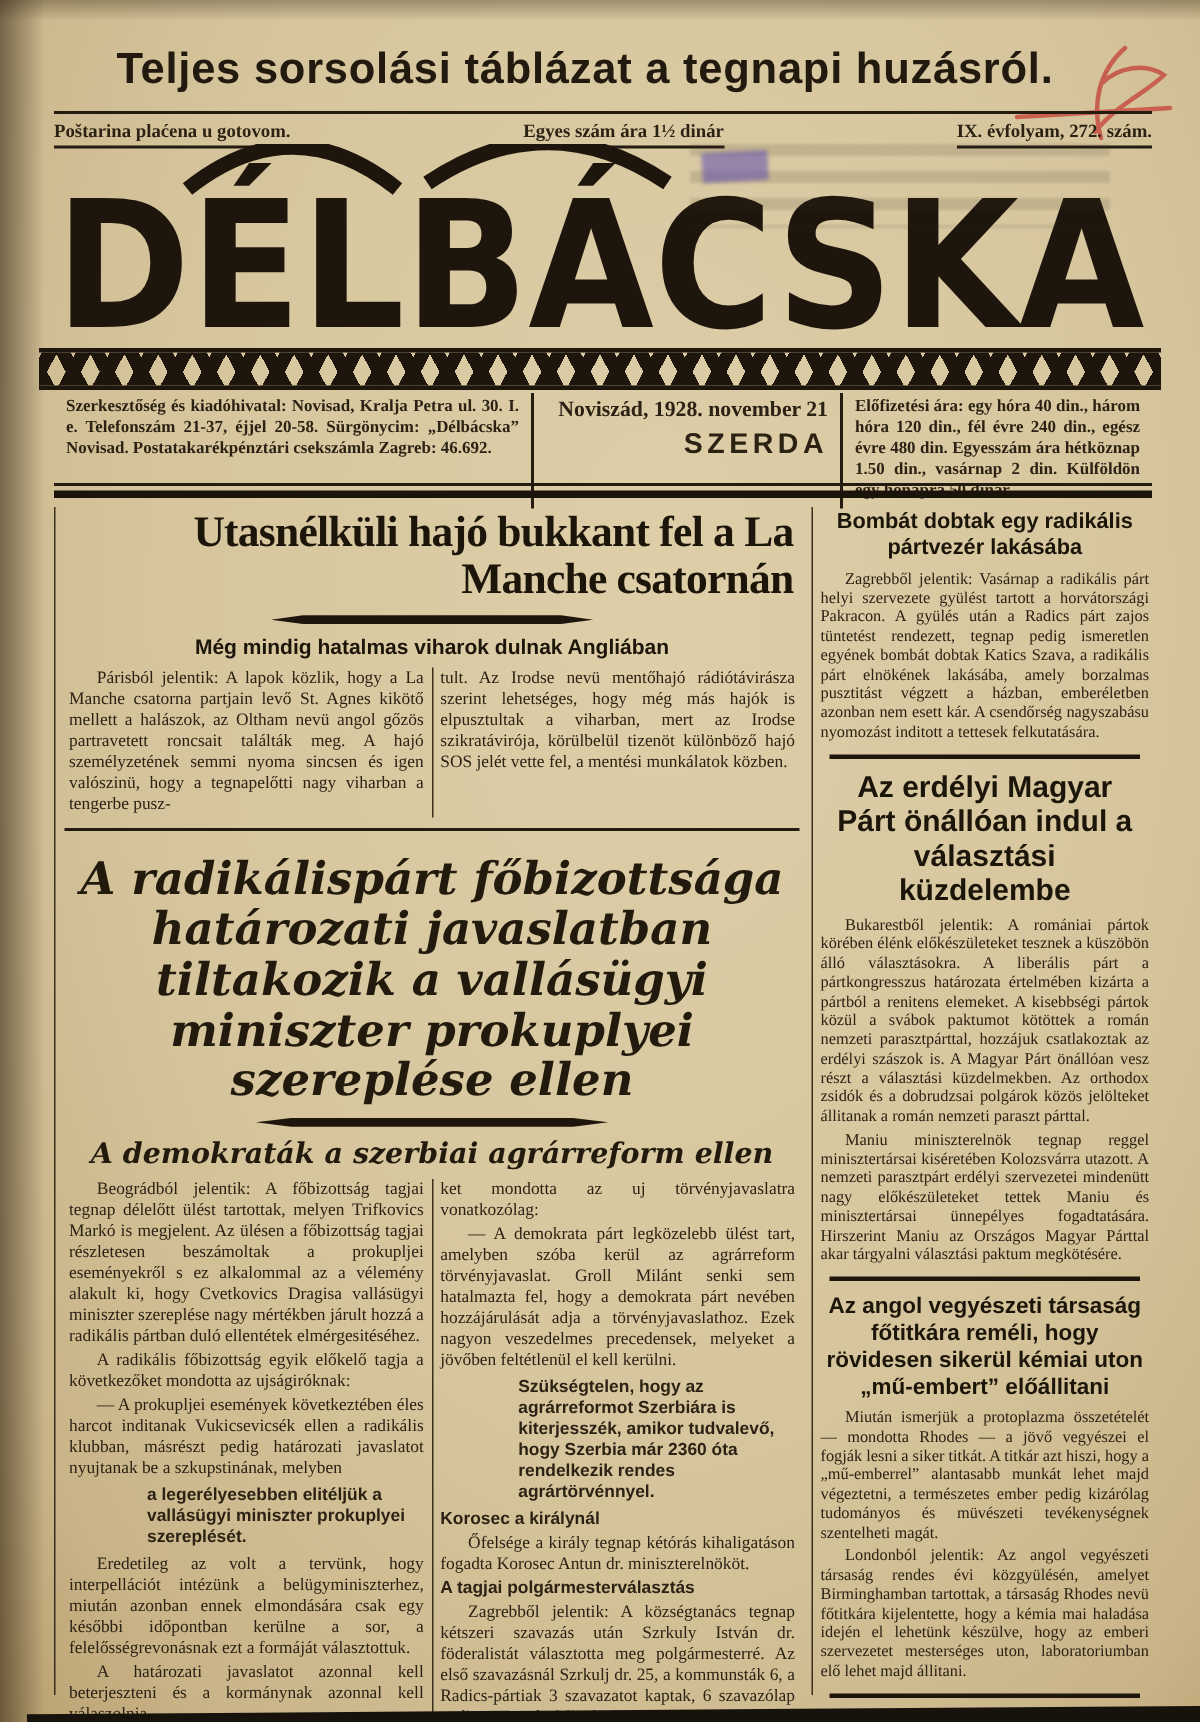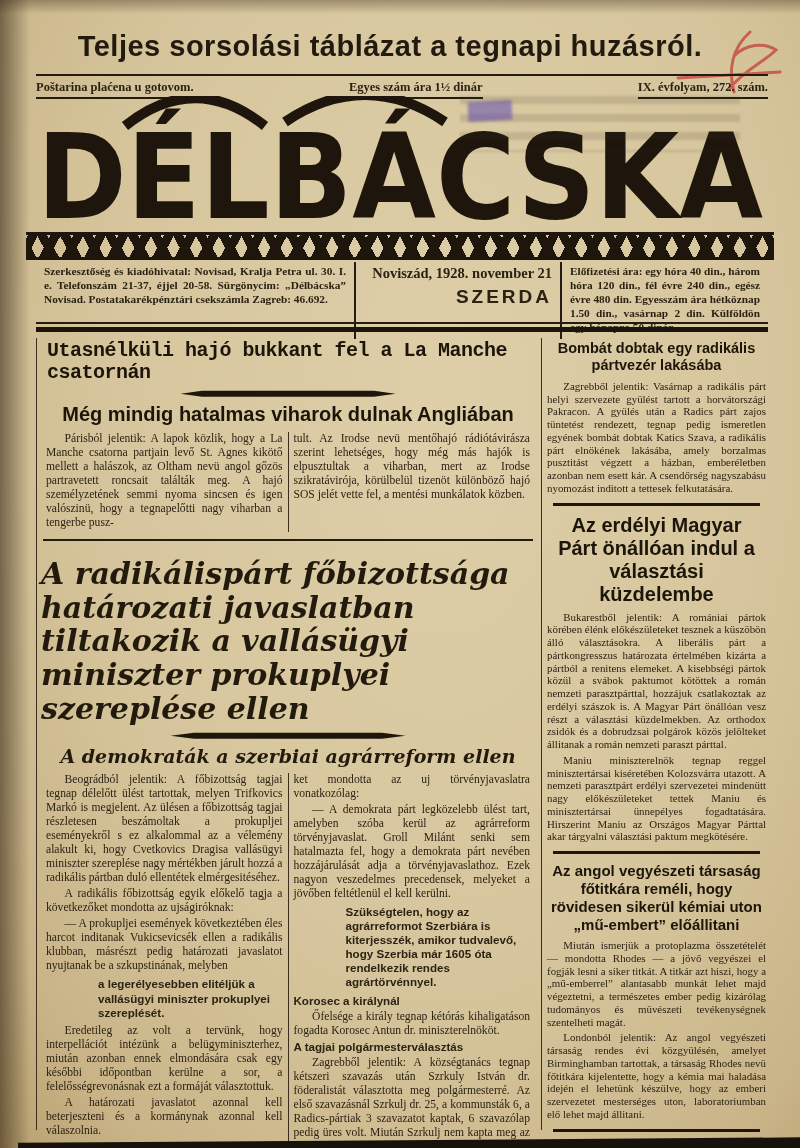--- a/index.html
+++ b/index.html
@@ -52,36 +52,36 @@
   .thickrule{position:absolute;top:322px;left:36px;width:732px;height:9px;
     border-top:2px solid #241c10;}
   .thickrule::after{content:"";display:block;margin-top:3px;height:5px;background:#1b140b;}
 
   
   .content{position:absolute;top:338px;left:36px;width:732px;height:792px;display:flex;}
   .left-region{width:494px;border-left:1px solid #3a2f1d;padding-left:4px;}
   .vdivider{width:0;border-left:1px solid #3a2f1d;margin:0 5px 0 6px;}
   .right-region{flex:1;padding-right:2px;}
 
-  h1.ship{margin:2px 6px 0;text-align:left;font-family:Liberation Mono, monospace;
-    font-weight:700;font-size:20px;line-height:1.08;letter-spacing:-.5px;color:#1c1509;}
+  h1.ship{margin:2px 6px 0;text-align:right;font-family:Liberation Serif, serif;
+    font-weight:700;font-size:29px;line-height:1.08;letter-spacing:-.5px;color:#1c1509;}
   .diamond{height:7px;width:215px;margin:7px auto 6px;background:#1e160c;
     clip-path:polygon(0 50%,10% 8%,90% 8%,100% 50%,90% 92%,10% 92%);}
   h2.ship-sub{margin:2px 0 6px;text-align:center;font-family:"Liberation Sans",sans-serif;
-    font-weight:700;font-size:20px;color:#1c1509;}
+    font-weight:700;font-size:14px;color:#1c1509;}
 
   .twocol{display:flex;}
   .twocol .col{width:50%;padding:0 5px;}
   .twocol .col + .col{border-left:1px solid #3a2f1d;}
   .body-text, .twocol p{font-size:11.6px;line-height:1.21;text-align:justify;margin:0 0 2px;}
   .twocol p{text-indent:1.6em;}
   p.noindent{text-indent:0;}
   .article-rule{border-top:2px solid #241c10;margin:7px 2px;}
 
-  h1.radical{margin:16px 0 0;text-align:left;font-family:"DejaVu Serif",serif;
+  h1.radical{margin:16px 0 0;text-align:center;font-family:"DejaVu Serif",serif;
     font-style:italic;font-weight:700;font-size:30px;line-height:1.12;color:#221a0c;}
   h2.radical-sub{margin:2px 0 6px;text-align:center;font-family:"DejaVu Serif",serif;
     font-style:italic;font-weight:700;font-size:19px;color:#221a0c;}
   .emph{font-family:"Liberation Sans",sans-serif;font-weight:700;font-size:11.8px;
     line-height:1.25;margin:4px 0 4px 52px !important;text-indent:0 !important;text-align:left !important;}
   .col-sub{font-family:"Liberation Sans",sans-serif;font-weight:700;font-size:13.5px;
     text-align:center;margin:6px 0 4px;text-indent:0 !important;}
 
   
   .r-title{font-family:"Liberation Sans",sans-serif;font-weight:700;text-align:center;
@@ -160,21 +160,21 @@
             <p>A radikális főbizottság egyik előkelő tagja a következőket mondotta az ujságiróknak:</p>
             <p>— A prokupljei események következtében éles harcot inditanak Vukicsevicsék ellen a radikális klubban, másrészt pedig határozati javaslatot nyujtanak be a szkupstinának, melyben</p>
             <p class="emph">a legerélyesebben elitéljük a vallásügyi miniszter prokuplyei szereplését.</p>
             <p>Eredetileg az volt a tervünk, hogy interpellációt intézünk a belügyminiszterhez, miután azonban ennek elmondására csak egy későbbi időpontban kerülne a sor, a felelősségrevonásnak ezt a formáját választottuk.</p>
             <p>A határozati javaslatot azonnal kell beterjeszteni és a kormánynak azonnal kell válaszolnia.</p>
 
           </div>
           <div class="col">
             <p class="noindent">ket mondotta az uj törvényjavaslatra vonatkozólag:</p>
             <p>— A demokrata párt legközelebb ülést tart, amelyben szóba kerül az agrárreform törvényjavaslat. Groll Milánt senki sem hatalmazta fel, hogy a demokrata párt nevében hozzájárulását adja a törvényjavaslathoz. Ezek nagyon veszedelmes precedensek, melyeket a jövőben feltétlenül el kell kerülni.</p>
-            <p class="emph">Szükségtelen, hogy az agrárreformot Szerbiára is kiterjesszék, amikor tudvalevő, hogy Szerbia már 1605 óta rendelkezik rendes agrártörvénnyel.</p>
+            <p class="emph">Szükségtelen, hogy az agrárreformot Szerbiára is kiterjesszék, amikor tudvalevő, hogy Szerbia már 2360 óta rendelkezik rendes agrártörvénnyel.</p>
             <p class="col-sub">Korosec a királynál</p>
             <p>Őfelsége a király tegnap kétórás kihaligatáson fogadta Korosec Antun dr. miniszterelnököt.</p>
             <p class="col-sub">A tagjai polgármesterválasztás</p>
             <p>Zagrebből jelentik: A községtanács tegnap kétszeri szavazás után Szrkuly István dr. föderalistát választotta meg polgármesterré. Az első szavazásnál Szrkulj dr. 25, a kommunsták 6, a Radics-pártiak 3 szavazatot kaptak, 6 szavazólap pedig üres volt. Miután Szrkulj nem kapta meg az abszolut többséget, a főispán pótválasztást rendelt el, melynél a Radics-párt is Szrkulj mellett szavazott, akit igy 33 szavazattal polgármesterré választottak.</p>
           </div>
         </div>
       </article>
     </div>
 
     <div class="vdivider"></div>

